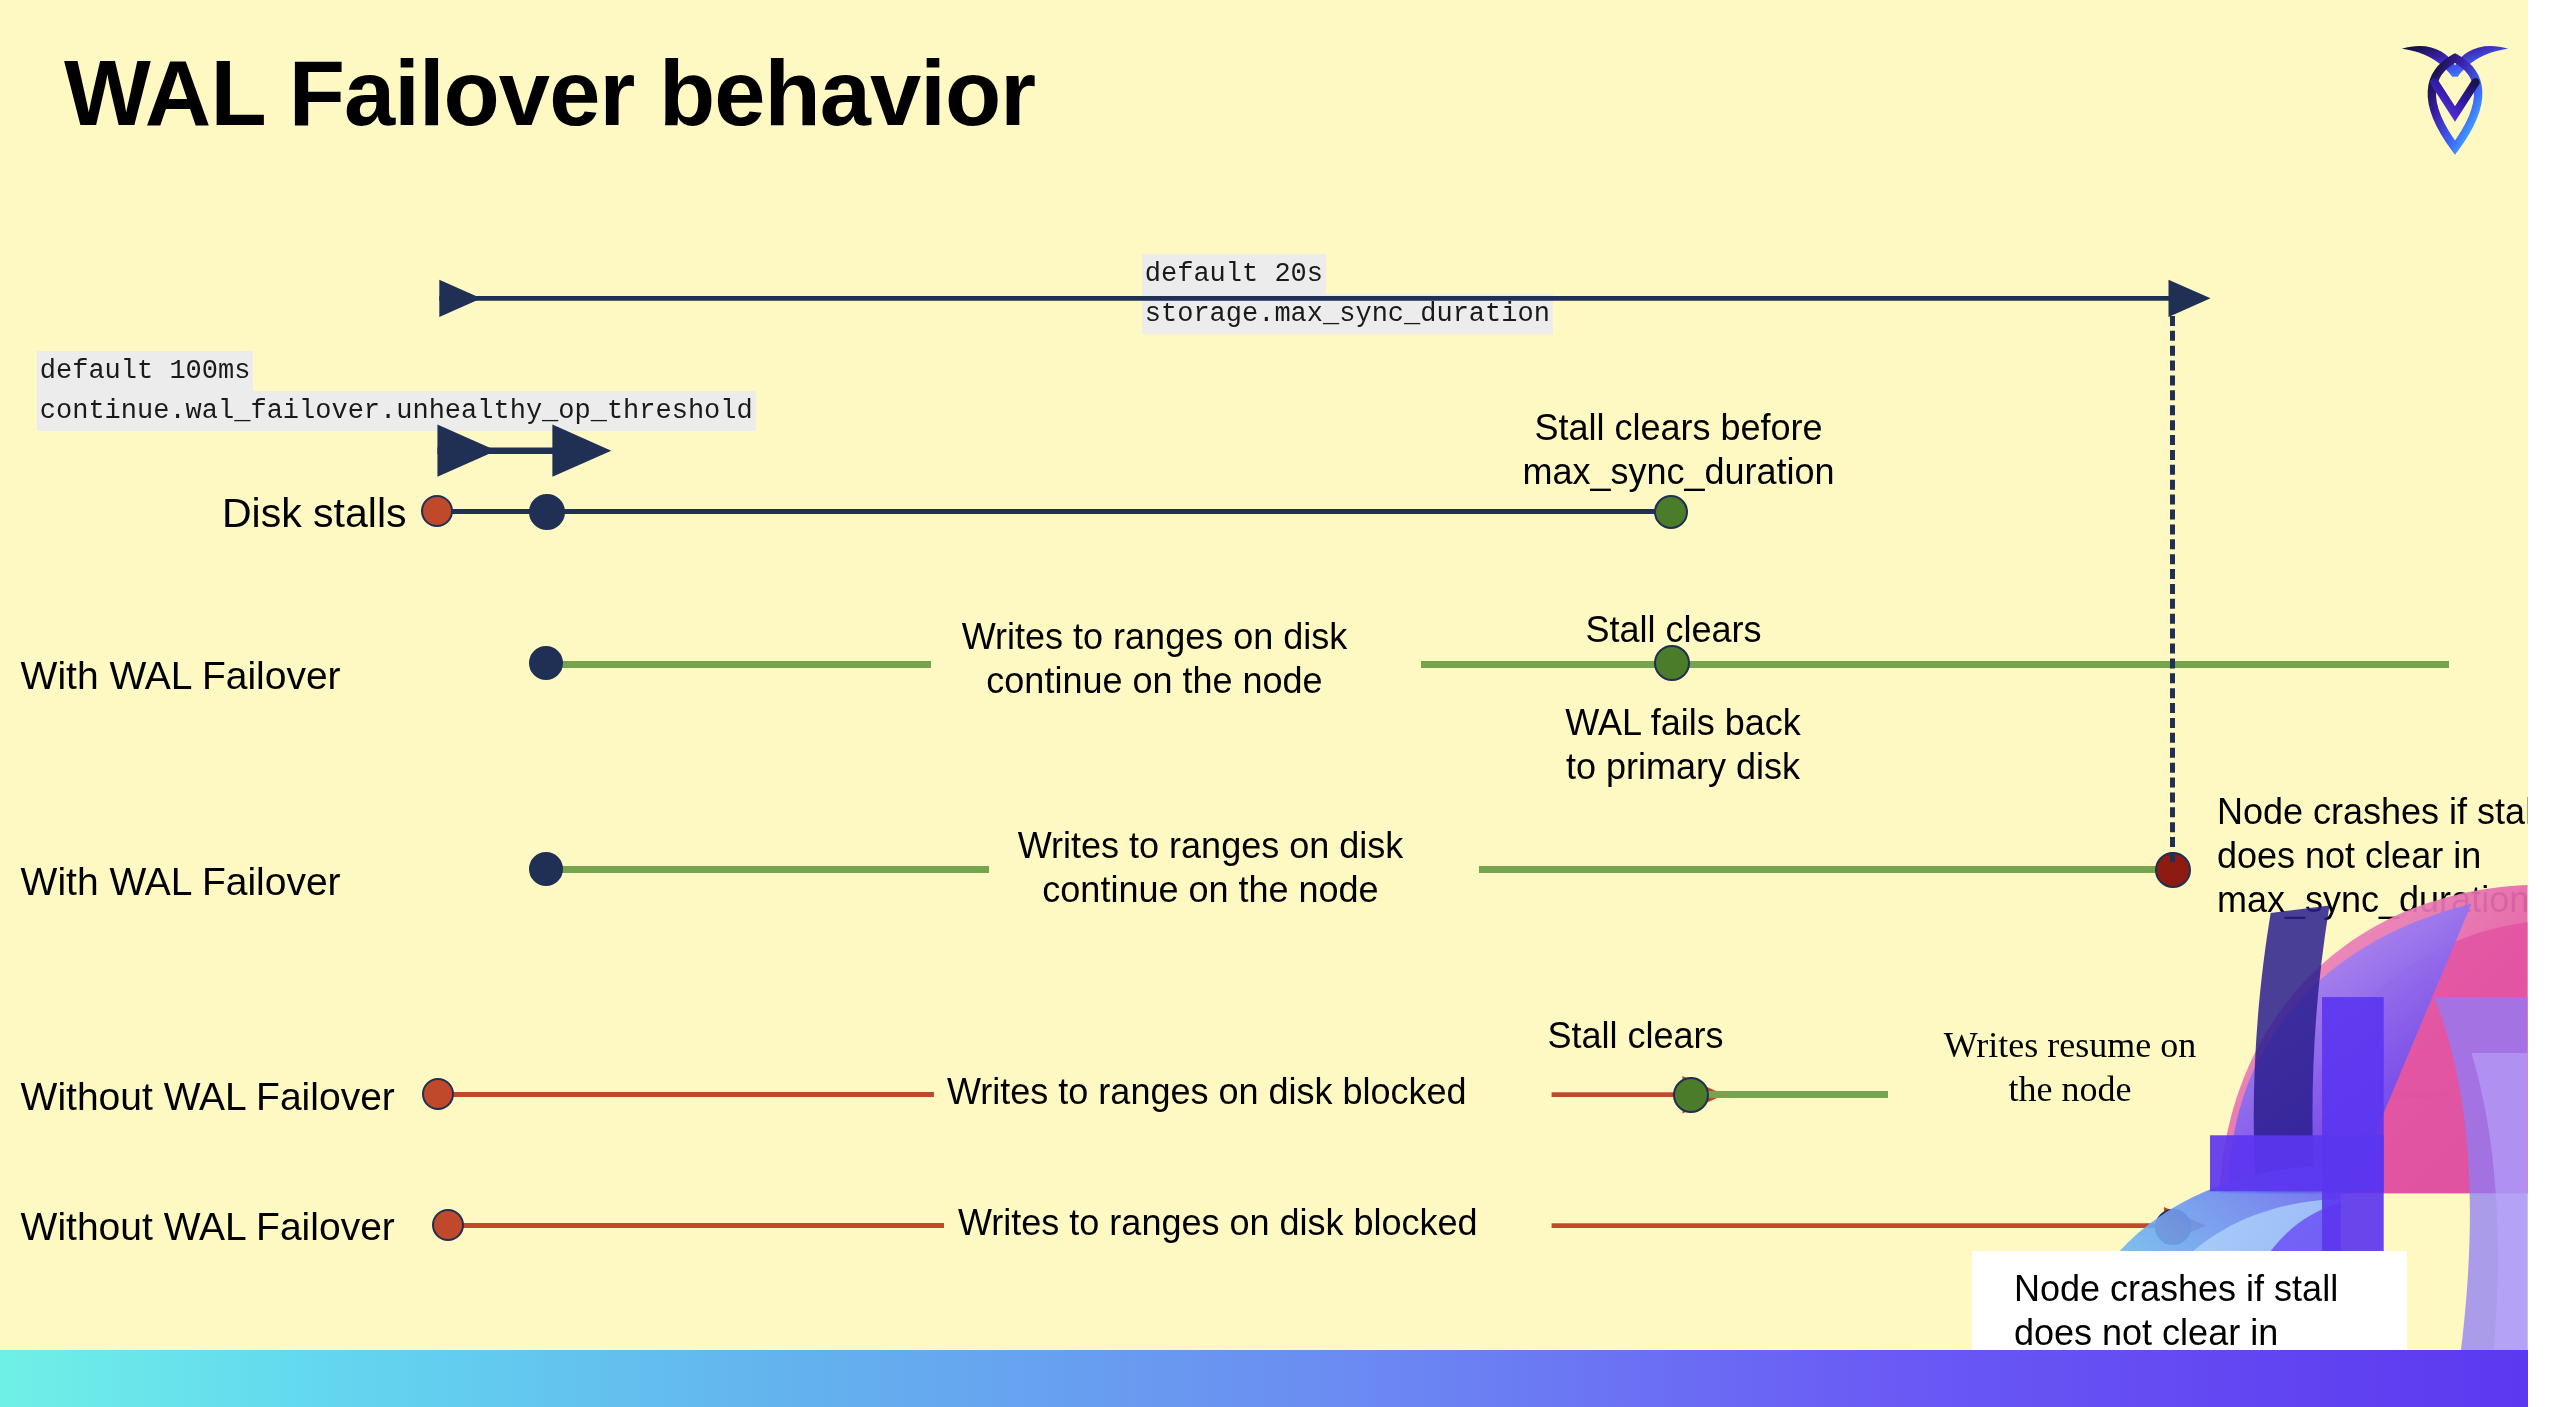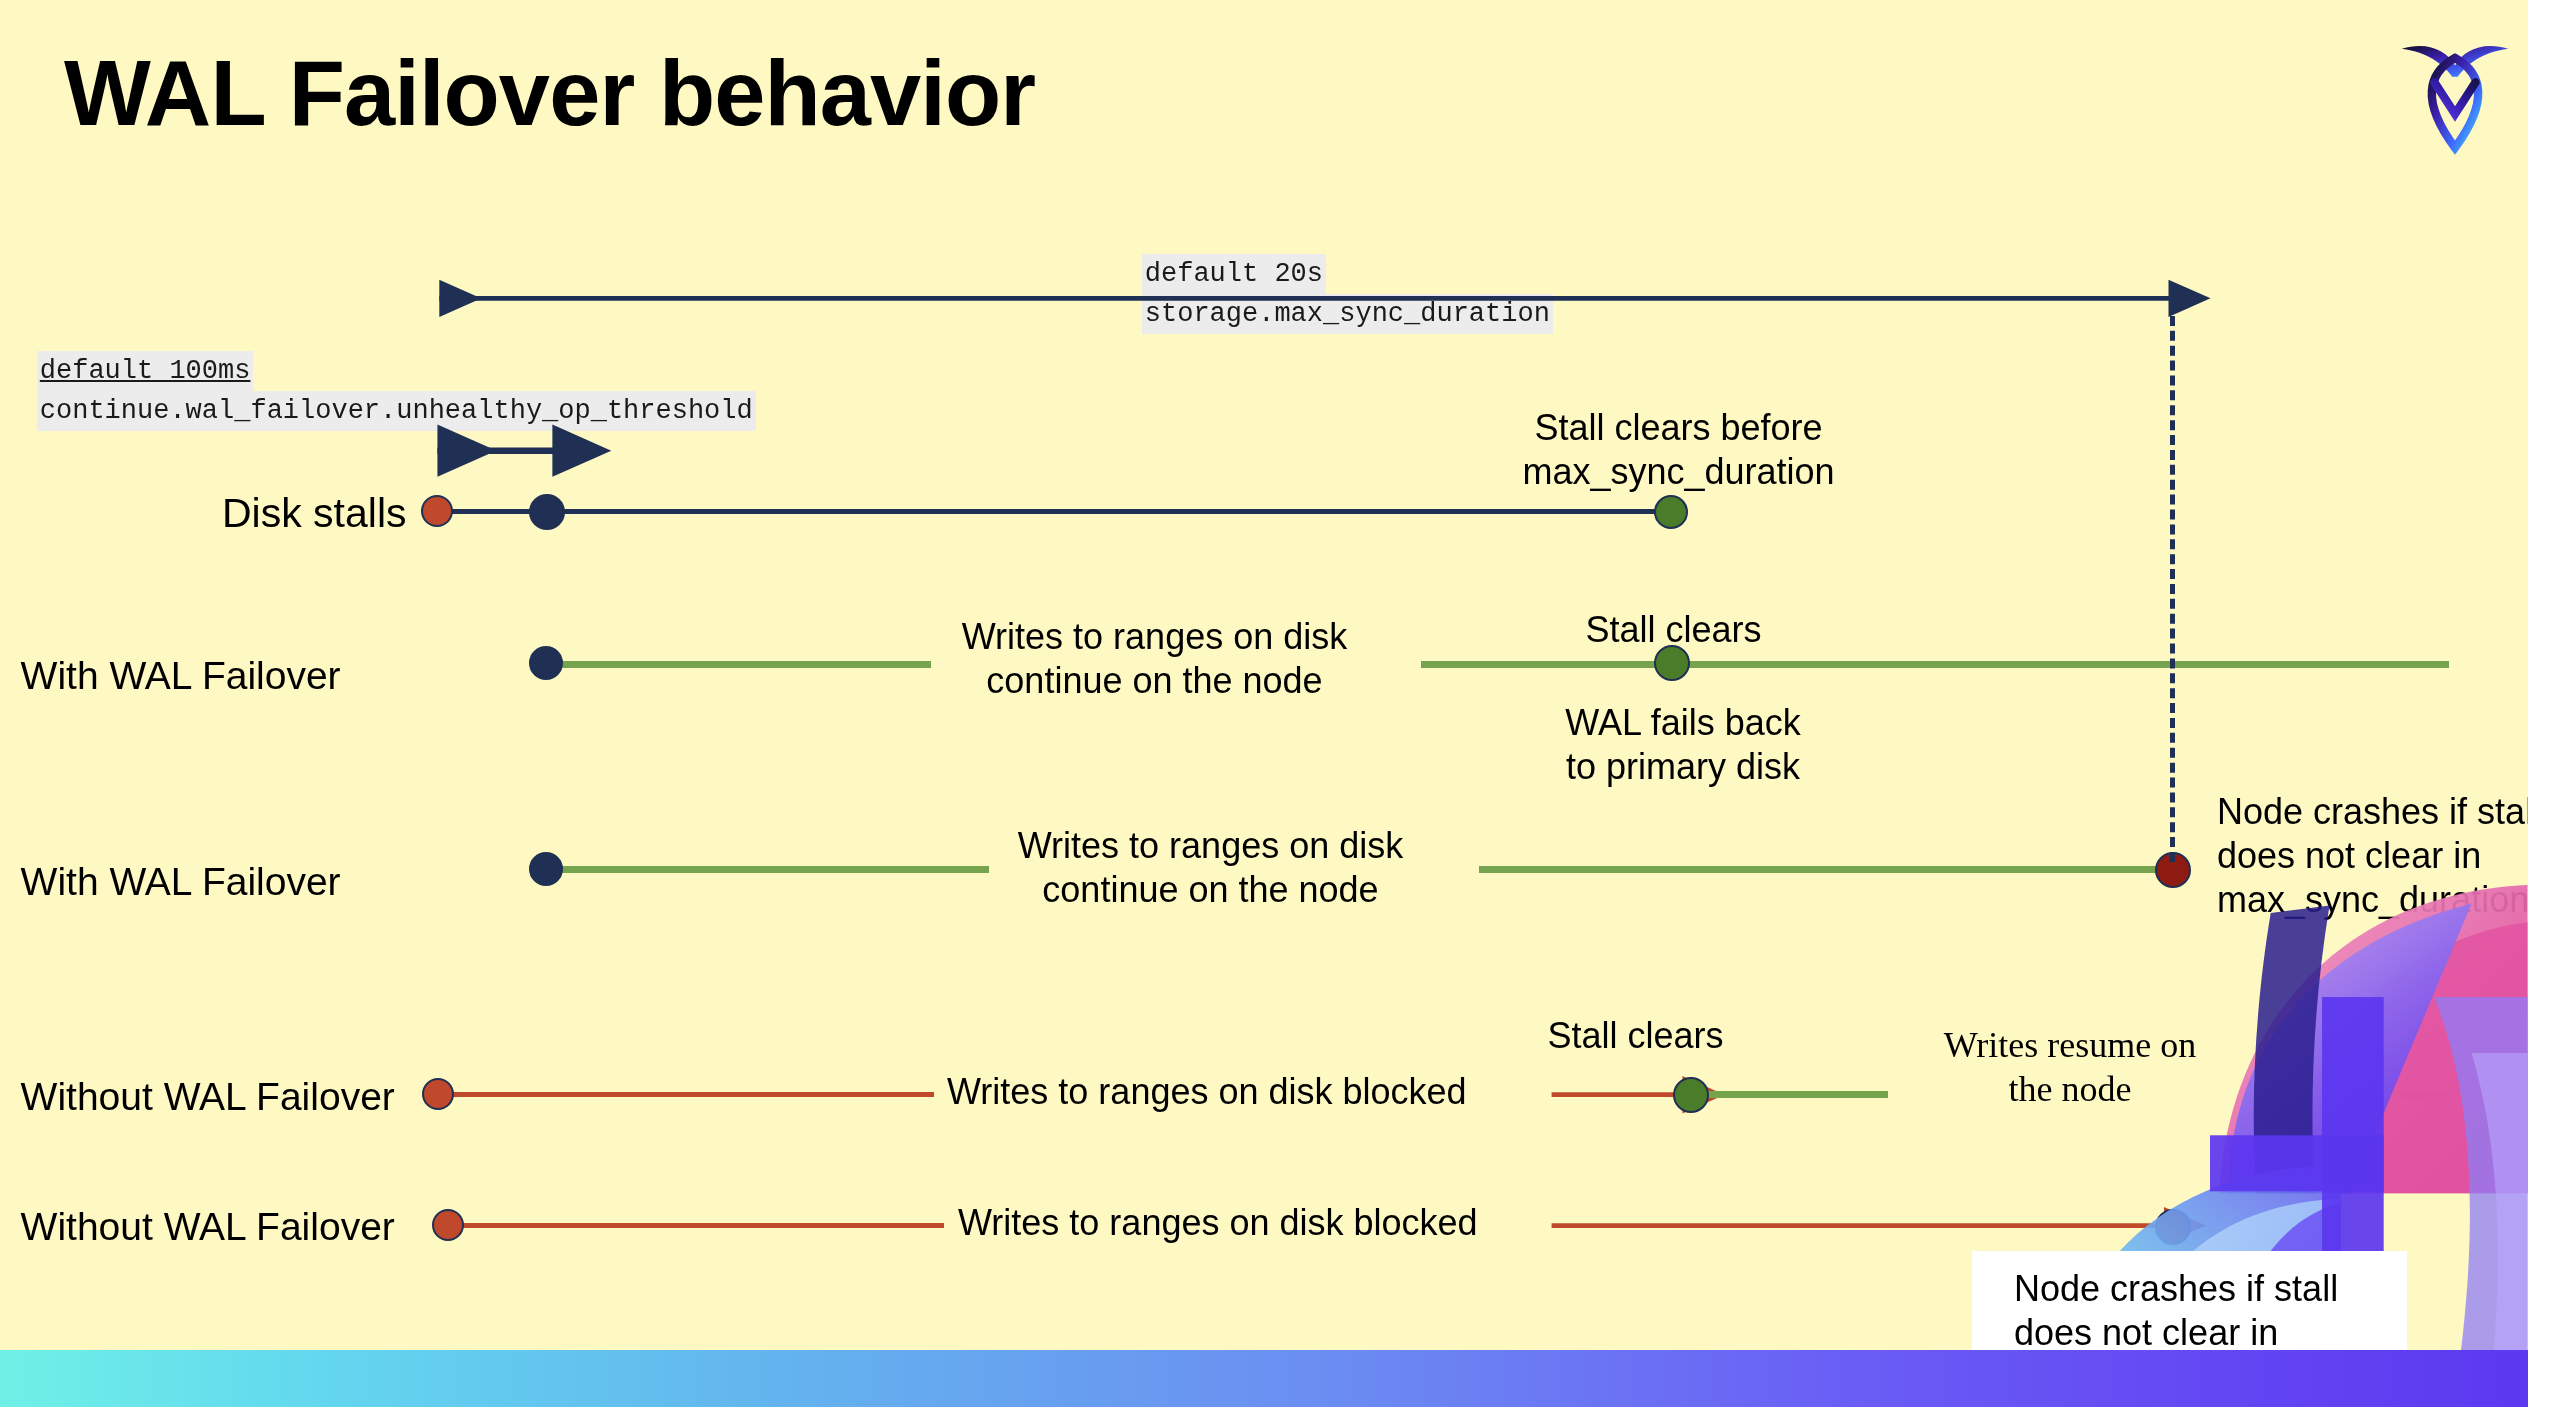--- a/index.html
+++ b/index.html
@@ -169,21 +169,21 @@
                C 104 26, 88 38, 78 52 L 72 52 C 62 38, 46 26, 18 22 Z" fill="url(#lg1)"></path>
       <path d="M75 32 C 104 48, 112 78, 75 128 C 38 78, 46 48, 75 32 Z" fill="none" stroke="url(#lg1)" stroke-width="9"></path>
       <path d="M53 58 L 75 92 L 97 58" fill="none" stroke="url(#lg2)" stroke-width="9" stroke-linecap="round"></path>
       <path d="M75 90 L 75 128" fill="none" stroke="url(#lg2)" stroke-width="9" stroke-linecap="round"></path>
     </svg>
   </div>
 
   <div class="code-chip" style="left:1142px; top:254px;">default 20s</div>
   <div class="code-chip" style="left:1142px; top:294px;font-family:Liberation Mono, monospace;">storage.max_sync_duration</div>
 
-  <div class="code-chip" style="left:37px; top:351px;text-decoration:underline;">default 100ms</div>
+  <div class="code-chip" style="left:37px; top:351px;">default 100ms</div>
   <div class="code-chip" style="left:37px; top:391px;">continue.wal_failover.unhealthy_op_threshold</div>
 
   <svg class="arrow-layer" viewBox="0 0 2756 1506">
     <defs>
       <marker id="navyArrowL" markerWidth="10" markerHeight="10" refX="9" refY="5" orient="auto-start-reverse" markerUnits="strokeWidth">
         <path d="M9,1 L9,9 L0,5 z" fill="#1f3054"></path>
       </marker>
       <marker id="navyArrowR" markerWidth="10" markerHeight="10" refX="1" refY="5" orient="auto" markerUnits="strokeWidth">
         <path d="M0,1 L0,9 L9,5 z" fill="#1f3054"></path>
       </marker>

